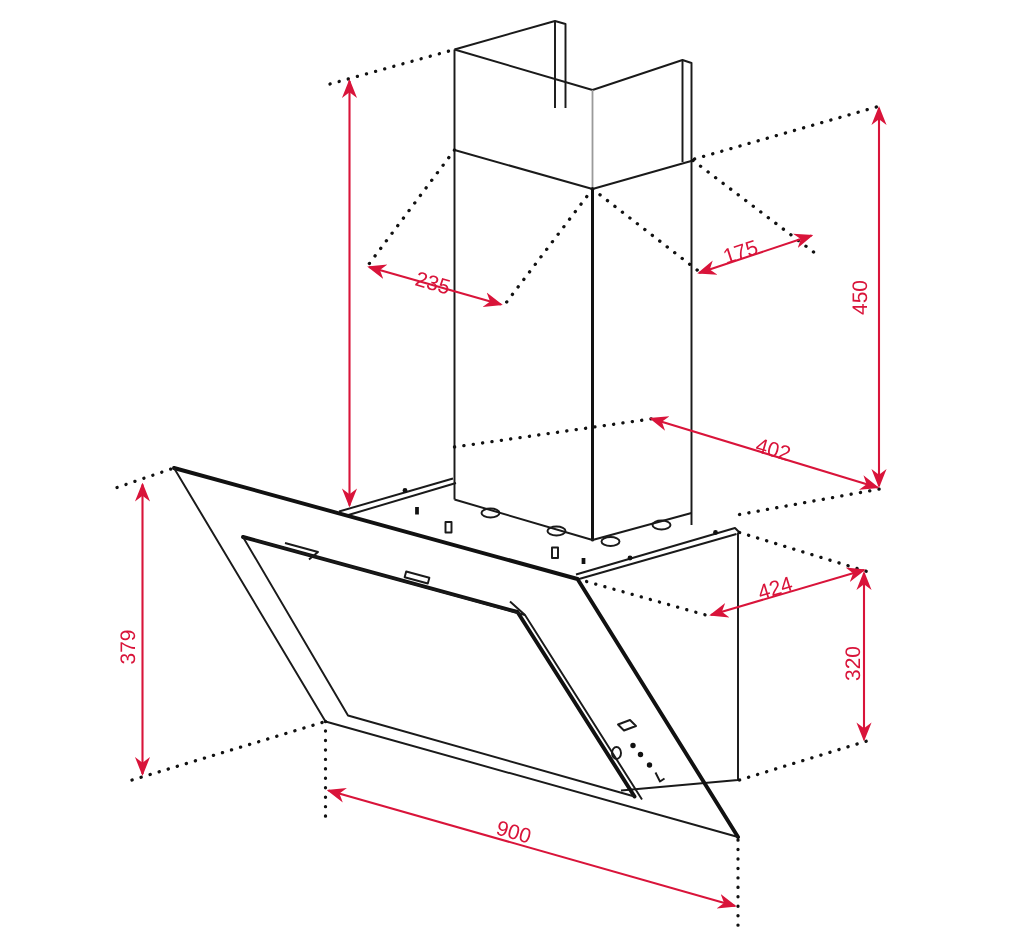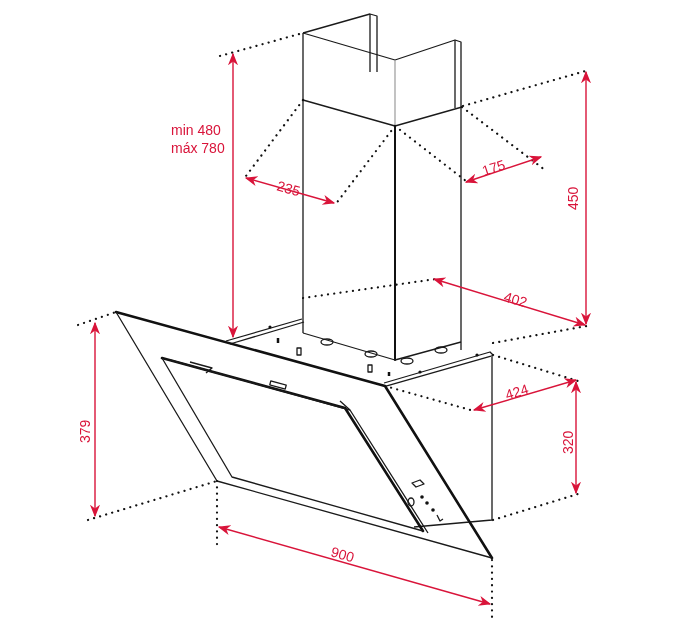--- a/index.html
+++ b/index.html
@@ -128,17 +128,13 @@
       <text class="lbl" x="484" y="176" transform="rotate(-18 484 176)">175</text>
       <text class="lbl" x="578" y="210" transform="rotate(-90 578 210)">450</text>
       <text class="lbl" x="503" y="301" transform="rotate(16 503 301)">402</text>
       <text class="lbl" x="507" y="400" transform="rotate(-17 507 400)">424</text>
       <text class="lbl" x="573" y="454" transform="rotate(-90 573 454)">320</text>
       <text class="lbl" x="90" y="443" transform="rotate(-90 90 443)">379</text>
       <text class="lbl" x="330" y="556" transform="rotate(16 330 556)">900</text>
     </g>
   </svg>
 
-  <div class="lbl-note" style="left:171px; top:121px;">
-    <div>min 480</div>
-    <div>máx 780</div>
-  </div>
 </div>
 
 </body></html>

